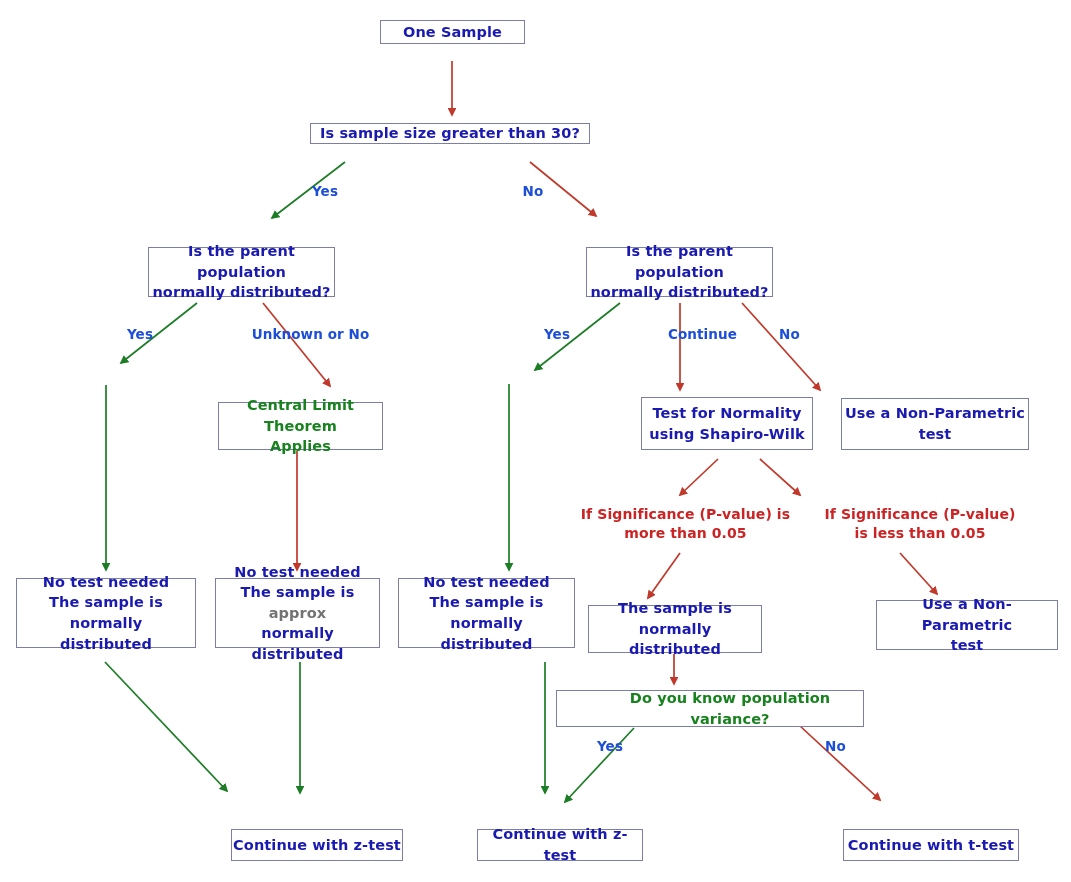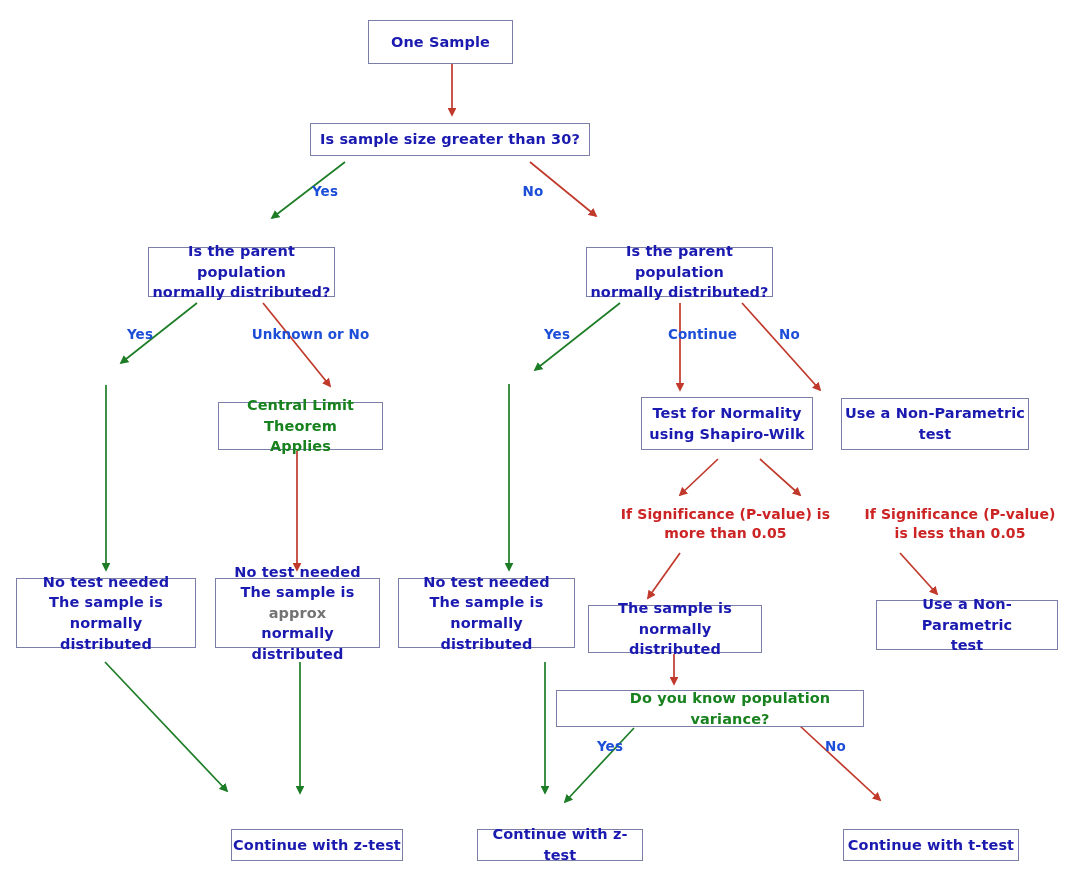--- a/index.html
+++ b/index.html
@@ -55,21 +55,20 @@
     font-size: 13.5px;
     font-weight: 700;
     line-height: 1.35;
     text-align: center;
     white-space: pre-line;
     letter-spacing: 0.1px;
   }
   .edge-label.red-text {
     color: #cc2424;
     font-size: 14px;
-    margin-left: 40px;
   }
 </style>
 </head>
 <body>
 
 <div id="canvas">
 
   <svg id="edges" viewBox="0 0 1071 882" width="1071" height="882" xmlns="http://www.w3.org/2000/svg">
     <defs>
       <marker id="arrow-green" viewBox="0 0 10 10" refX="8" refY="5" markerWidth="5.2" markerHeight="5.2" orient="auto-start-reverse">
@@ -98,22 +97,22 @@
         <path d="M 674 654 L 674 684" fill="none" stroke="#c0392b" stroke-width="1.7" marker-end="url(#arrow-red)"></path>
         <path d="M 105 662 L 227 791" fill="none" stroke="#1d7d26" stroke-width="1.7" marker-end="url(#arrow-green)"></path>
         <path d="M 300 662 L 300 793" fill="none" stroke="#1d7d26" stroke-width="1.7" marker-end="url(#arrow-green)"></path>
         <path d="M 545 662 L 545 793" fill="none" stroke="#1d7d26" stroke-width="1.7" marker-end="url(#arrow-green)"></path>
         <path d="M 634 728 L 565 802" fill="none" stroke="#1d7d26" stroke-width="1.7" marker-end="url(#arrow-green)"></path>
         <path d="M 800 726 L 880 800" fill="none" stroke="#c0392b" stroke-width="1.7" marker-end="url(#arrow-red)"></path>
       </g>
   </svg>
 
   <div id="node-layer">
-      <div class="node" style="left: 368px; top: 20px; width: 145px; height: 44px;"><span>One Sample</span></div>
-      <div class="node" style="left: 310px; top: 123px; width: 280px; height: 33px;"><span>Is sample size greater than 30?</span></div>
+      <div class="node" style="left: 380px; top: 20px; width: 145px; height: 24px;"><span>One Sample</span></div>
+      <div class="node" style="left: 310px; top: 123px; width: 280px; height: 21px;"><span>Is sample size greater than 30?</span></div>
       <div class="node" style="left: 148px; top: 247px; width: 187px; height: 50px;"><span>Is the parent population
 normally distributed?</span></div>
       <div class="node" style="left: 586px; top: 247px; width: 187px; height: 50px;"><span>Is the parent population
 normally distributed?</span></div>
       <div class="node green-text" style="left: 218px; top: 402px; width: 165px; height: 48px;"><span>Central Limit Theorem
 Applies</span></div>
       <div class="node" style="left: 641px; top: 397px; width: 172px; height: 53px;"><span>Test for Normality
 using Shapiro-Wilk</span></div>
       <div class="node" style="left: 841px; top: 398px; width: 188px; height: 52px;"><span>Use a Non-Parametric
 test</span></div>

